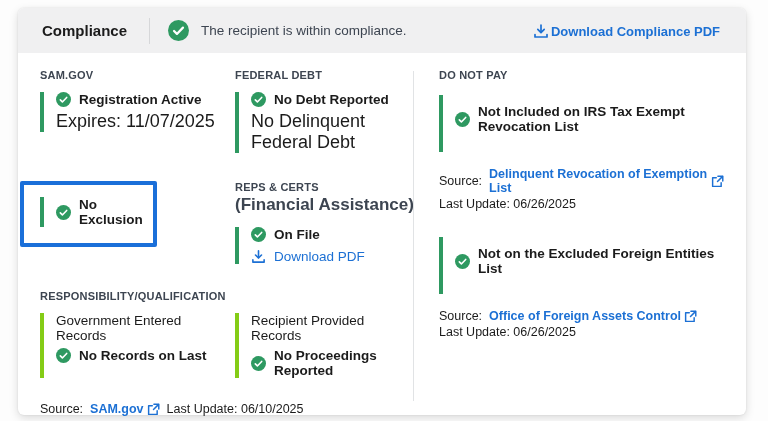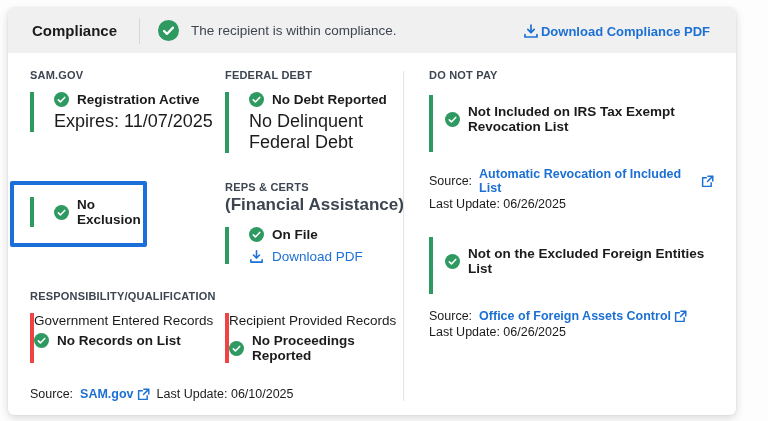--- a/index.html
+++ b/index.html
@@ -1,19 +1,19 @@
 <!DOCTYPE html>
 <html><head>
 <meta charset="utf-8">
 <style>
   * { box-sizing: border-box; margin: 0; padding: 0; }
   html, body { width: 768px; height: 421px; background: #fdfdfd; overflow: hidden;
     font-family: "Liberation Sans", sans-serif; color: #1b1b1b; }
 
-  .panel { position: absolute; left: 8px; top: 8px; width: 728px; height: 407px;
+  .panel { position: absolute; left: 18px; top: 8px; width: 728px; height: 407px;
     background: #fff; border-radius: 6px;
     box-shadow: 0 3px 10px rgba(0,0,0,.14), 0 0 2px rgba(0,0,0,.10); }
 
   
   .hdr { height: 45px; background: #f0f0f1; border-radius: 6px 6px 0 0;
     display: flex; align-items: center; padding: 0 26px 0 24px; }
   .hdr-title { font-size: 15px; font-weight: 700; }
   .hdr-vdiv { width: 1px; height: 26px; background: #d6d7d9; margin: 0 18px 0 22px; }
   .hdr-status { margin-left: 12px; font-size: 13.5px; color: #3d4551; }
   .hdr-dl { margin-left: auto; display: flex; align-items: flex-end; gap: 2px;
@@ -26,40 +26,40 @@
   
   .content { position: relative; display: flex; padding: 16px 20px 0 22px; }
   .col-left { width: 373px; flex: none; }
   .content-vdiv { width: 1px; background: #e1e3e5; margin-top: 2px; height: 330px; flex: none; }
   .col-right { flex: 1; padding-left: 25px; }
 
   .sec-label { font-size: 11px; font-weight: 700; color: #3d4551; letter-spacing: .2px;
     margin-bottom: 11px; }
   .sec-sublabel { font-size: 17px; font-weight: 700; color: #3d4551; margin-top: 2px; }
 
-  .item { border-left: 4px solid #2e9961; padding-left: 20px; }
+  .item { border-left: 4px solid #2e9961; padding-left: 12px; }
   .item-status { display: flex; align-items: center; gap: 8px;
     font-size: 13.5px; font-weight: 700; }
   .item-detail { margin-top: 4px; font-size: 18px; }
 
   .row1 { display: flex; margin-bottom: 28px; }
   .cell-sam { width: 195px; flex: none; }
 
   .row2 { display: flex; align-items: flex-start; margin-bottom: 26px; }
   .excl-box { flex: none; margin-left: -20px; width: 137px;
     border: 4px solid #1a6fd9; border-radius: 2px; padding: 12px 10px 16px 16px; }
   .excl-box .sec-label { margin-bottom: 14px; }
   .cell-reps { flex: none; margin-left: 78px; }
   .reps-item { margin-top: 12px; }
   .dl-link { display: flex; gap: 8px; margin-top: 7px;
     color: #1c70d4; font-size: 13.5px; cursor: pointer; text-decoration: none; }
 
   .row3 { margin-bottom: 24px; }
   .row3-items { display: flex; }
-  .rq-item { border-left: 4px solid #ef4444; }
+  .rq-item { border-left: 4px solid #84cc16; padding-left: 12px; }
   .rq-item:first-child { width: 195px; flex: none; }
   .rq-title { font-size: 13.5px; }
   .rq-status { display: flex; align-items: center; gap: 8px; margin-top: 5px;
     font-size: 13.5px; font-weight: 700; }
 
   .src-line { display: flex; align-items: center; gap: 5px; font-size: 12.5px; }
   .src-link { color: #1c70d4; font-weight: 700; display: inline-flex; align-items: center;
     gap: 3px; cursor: pointer; text-decoration: none; margin: 0 2px; }
   .footer-line { margin-top: 2px; }
 
@@ -189,21 +189,21 @@
         <div class="sec-label">RESPONSIBILITY/QUALIFICATION</div>
         <div class="row3-items">
           <div class="rq-item">
             <div class="rq-title">Government Entered Records</div>
             <div class="rq-status">
               <span class="chk">
                 <svg width="15" height="15" viewBox="0 0 16 16">
                     <use href="#check-circle"></use>
                   </svg>
               </span>
-              <span>No Records on List</span>
+              <span>No Records on Last</span>
             </div>
           </div>
           <div class="rq-item">
             <div class="rq-title">Recipient Provided Records</div>
             <div class="rq-status">
               <span class="chk">
                 <svg width="15" height="15" viewBox="0 0 16 16">
                     <use href="#check-circle"></use>
                   </svg>
               </span>
@@ -239,21 +239,21 @@
             <svg width="15" height="15" viewBox="0 0 16 16">
                 <use href="#check-circle"></use>
               </svg>
           </span>
           <span>Not Included on IRS Tax Exempt Revocation List</span>
         </div>
       </div>
       <div class="src-line dnp-src">
         <span>Source:</span>
         <a class="src-link">
-          <span>Automatic Revocation of Included List</span>
+          <span>Delinquent Revocation of Exemption List</span>
           <span class="chk">
             <svg width="13" height="13" viewBox="0 0 16 16">
                 <use href="#extlink-glyph"></use>
               </svg>
           </span>
         </a>
       </div>
       <div class="dnp-upd">Last Update: 06/26/2025</div>
 
       <div class="dnp-gap"></div>

